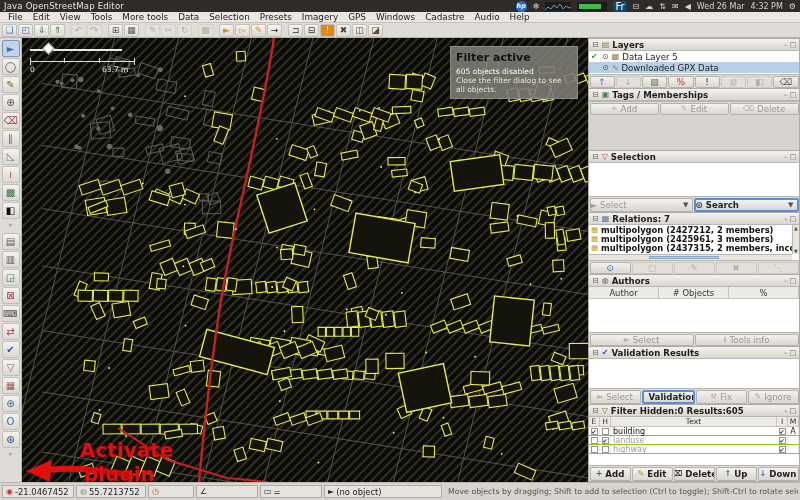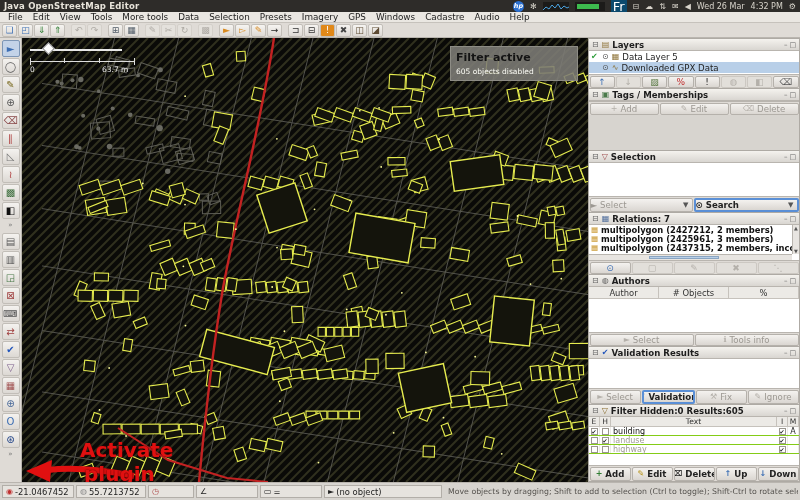--- a/index.html
+++ b/index.html
@@ -3,30 +3,30 @@
 <meta charset="utf-8">
 <style>
   html,body{margin:0;padding:0;background:#444;}
   *{box-sizing:border-box;}
   .screen{position:relative;width:800px;height:500px;overflow:hidden;
     font-family:"DejaVu Sans","Liberation Sans",sans-serif;font-size:9px;color:#222;
     background:#dfdbd6;}
   
   .titlebar{position:absolute;left:0;top:0;width:800px;height:12px;background:#2e2c29;
     color:#e8e4da;display:flex;align-items:center;padding:0 4px;font-size:8.5px;}
-  .titlebar .title{font-weight:bold;letter-spacing:.2px;}
+  .titlebar .title{font-weight:normal;letter-spacing:.2px;}
   .tray{margin-left:auto;display:flex;align-items:center;gap:6px;font-size:8px;color:#d8d4cb;}
   .tray .widget{display:inline-flex;align-items:center;}
   .hp{width:11px;height:11px;border-radius:50%;background:#2a6fd0;color:#fff;font-size:6.5px;
     font-weight:bold;font-style:italic;display:flex;align-items:center;justify-content:center;}
   .cpu{width:26px;height:9px;background:#1c1b19;position:relative;overflow:hidden;}
   .cpu svg{display:block;}
   .meter{width:30px;height:9px;background:#1c1b19;position:relative;}
   .meter i{position:absolute;left:2px;top:2px;height:5px;width:22px;background:#3dbb4e;}
-  .kbd{background:#0c4a6e;color:#fff;padding:0 2px;font-size:13px;border-radius:1px;}
+  .kbd{background:#0c4a6e;color:#fff;padding:0 2px;font-size:10px;border-radius:1px;}
   
   .menubar{position:absolute;left:0;top:12px;width:800px;height:11px;background:#eae7e2;
     border-bottom:1px solid #c6c2bc;display:flex;align-items:center;padding-left:3px;}
   .menu-item{padding:0 5px;font-size:8.8px;color:#1d1d1d;cursor:default;}
   
   .toolbar{position:absolute;left:0;top:23px;width:800px;height:15px;background:#dfdbd6;
     border-bottom:1px solid #b9b5af;display:flex;align-items:center;padding-left:2px;gap:1px;}
   .tb-btn{width:15px;height:13px;border:1px solid #c2beb8;background:linear-gradient(#f6f4f1,#ddd9d4);
     display:flex;align-items:center;justify-content:center;border-radius:2px;}
   .tb-btn .glyph{font-size:9px;line-height:1;}
@@ -805,20 +805,21 @@
         <div class="tick" style="left:69px;height:5px;"></div>
         <div class="tick" style="left:104px;"></div>
         <span class="lab" style="left:0;">0</span>
         <span class="lab" style="left:72px;">63.7 m</span>
       </div>
     </div>
 
     <div class="notif">
       <div class="nt">Filter active</div>
       <div class="nl1">605 objects disabled</div>
+      <div class="nl2">Close the filter dialog to see all objects.</div>
     </div>
 
     <div class="annot">
       <span class="at" style="left:58px;top:392px;">Activate</span>
       <span class="at" style="left:62px;top:416px;">plugin</span>
       <svg width="566" height="444">
         <path d="M112,430 Q60,420 26,424" fill="none" stroke="#e01010" stroke-width="6"></path>
         <polygon points="4,425 30,414 28,436" fill="#e01010"></polygon>
       </svg>
     </div>

